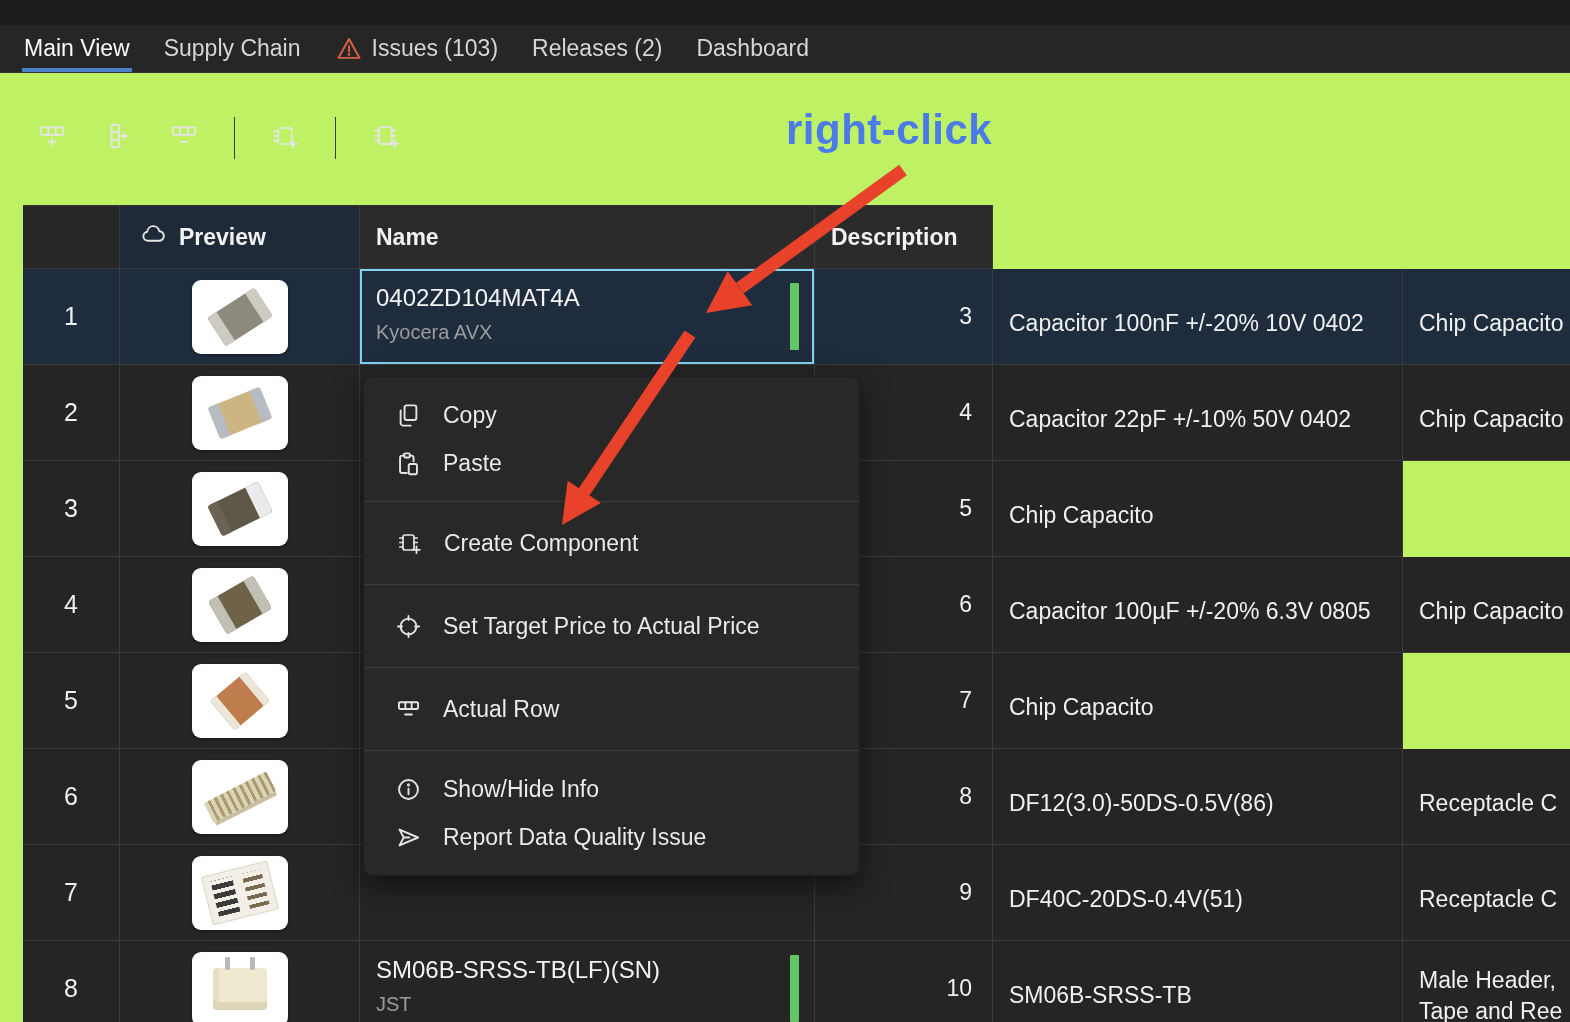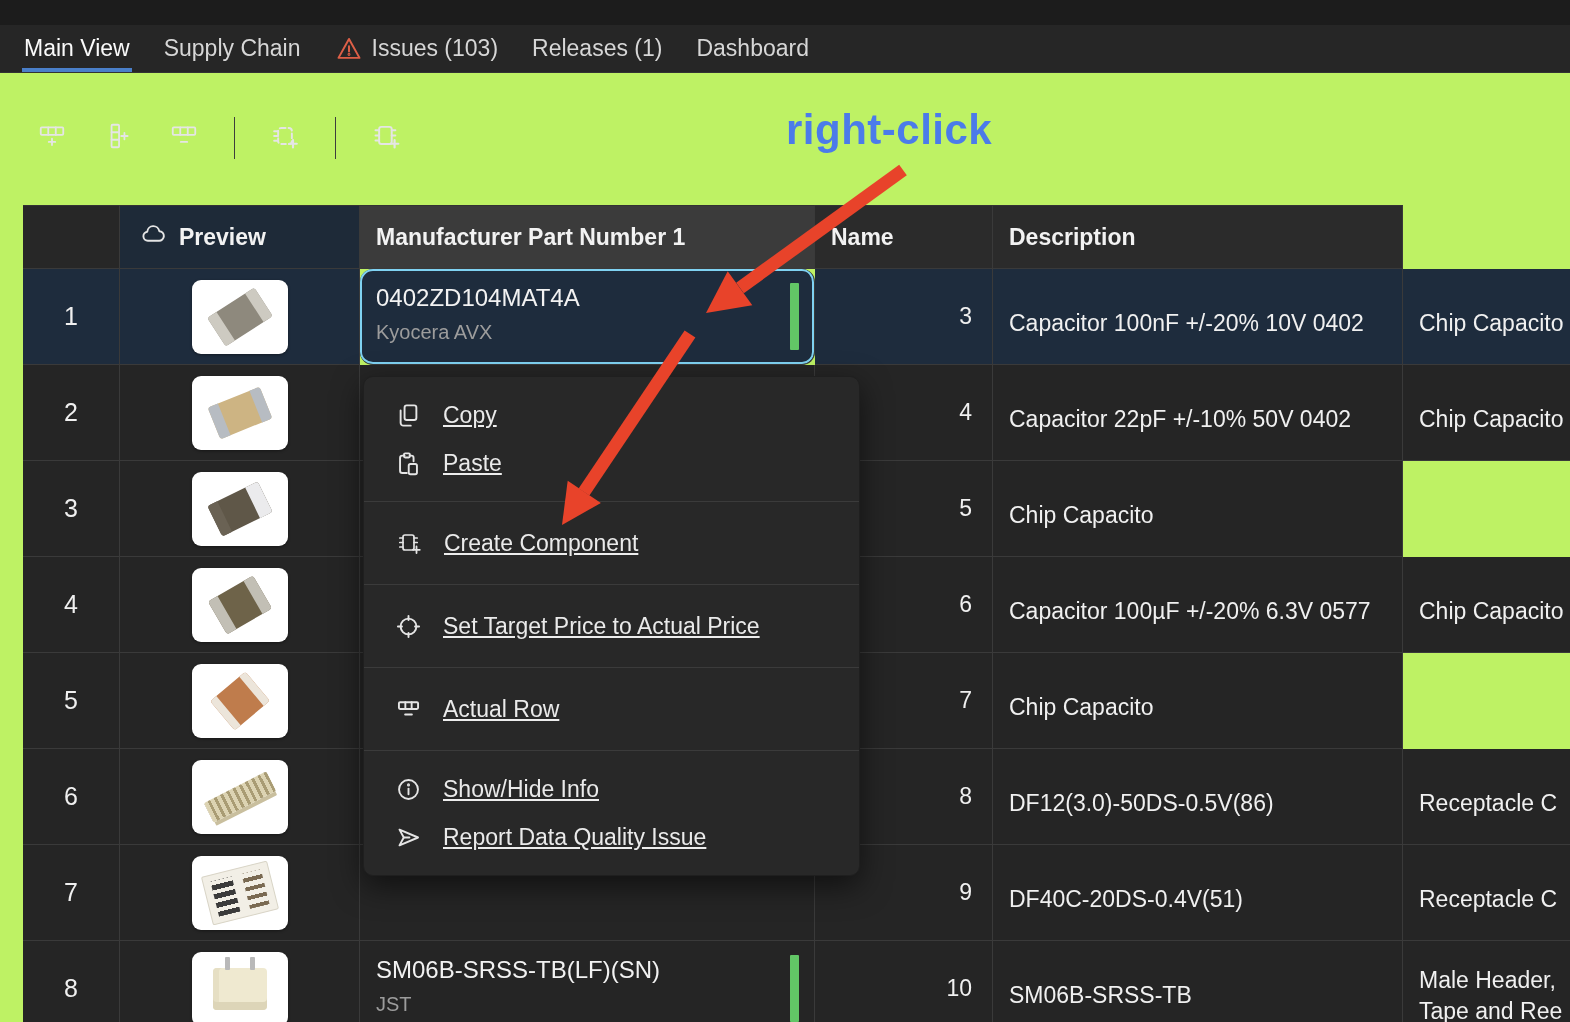--- a/index.html
+++ b/index.html
@@ -45,21 +45,21 @@
   .row.selected .td{background:var(--selected-row-bg,#1e2c3d);}
   .td.num{display:flex;align-items:center;justify-content:center;font-size:25px;color:#f0f0f0;}
   .td.prev{display:flex;align-items:center;justify-content:center;}
   .td.line{display:flex;align-items:center;justify-content:flex-end;
            padding-right:20px;font-size:23px;color:#f0f0f0;}
   .td.name,.td.desc{display:flex;align-items:center;padding:14px 0 0 16px;font-size:23px;
            line-height:31px;color:#f0f0f0;}
   .td.mpn{padding:15px 16px 0 16px;}
   .td.mpn .part{font-size:24px;color:#f2f2f2;}
   .td.mpn .mfr{font-size:20px;color:#9c9c9c;margin-top:9px;}
-  .td.mpn.cell-selected{box-shadow:inset 0 0 0 2px var(--selection-border,#7fd2f2);border-radius:13px;}
+  .td.mpn.cell-selected{box-shadow:inset 0 0 0 2px var(--selection-border,#7fd2f2);}
   .gbar{position:absolute;right:15px;top:14px;bottom:14px;width:9px;border-radius:1px;
         background:var(--green-bar,#62c666);}
 
   
   .thumb{width:96px;height:74px;background:#fff;border-radius:9px;display:flex;
          align-items:center;justify-content:center;box-shadow:0 1px 3px rgba(0,0,0,.4);}
   .comp{width:56px;height:34px;border-radius:3px;position:relative;transform:rotate(-33deg);}
   .comp::before,.comp::after{content:"";position:absolute;top:0;bottom:0;width:11px;}
   .comp::before{left:0;border-radius:3px 0 0 3px;}
   .comp::after{right:0;border-radius:0 3px 3px 0;}
@@ -80,21 +80,21 @@
       background:repeating-linear-gradient(0deg,#7a6a52 0 4px,transparent 4px 9px);}
   .c8{width:54px;height:42px;transform:none;background:#efe9d0;border-radius:4px;
       box-shadow:inset 0 -8px 0 #ddd5b8, inset 6px 0 0 #e6dfc4;}
   .c8::before,.c8::after{content:"";top:-11px;bottom:auto;height:13px;width:5px;background:#b9b9b9;border-radius:1px;}
   .c8::before{left:12px;} .c8::after{right:12px;}
 
   
   .menu{position:absolute;left:363px;top:376px;width:497px;z-index:20;
         background:var(--menu-bg,#282828);border-radius:10px;
         box-shadow:0 10px 30px rgba(0,0,0,.55);border:1px solid #1f1f1f;box-sizing:border-box;}
-  .mgroup{padding:14px 0;text-decoration:underline;}
+  .mgroup{padding:14px 0;}
   .mgroup.single{padding:17px 0;}
   .mgroup + .mgroup{border-top:1px solid #3b3b3b;}
   .mitem{height:48px;display:flex;align-items:center;gap:21px;padding:0 20px 0 31px;
          font-size:23px;color:#eaeaea;cursor:default;}
   .mitem.hover{background:var(--menu-hover,#3a3a3a);}
   .mitem svg{flex:0 0 auto;display:block;}
 
   .ic{stroke:#e5e5e5;stroke-width:1.7;fill:none;stroke-linecap:round;stroke-linejoin:round;}
 </style>
 </head>
@@ -117,21 +117,21 @@
           <g fill="none" stroke="var(--warning,#dd5f47)" stroke-width="1.7" stroke-linejoin="round" stroke-linecap="round">
             <path d="M12 3.4 21 19.6H3Z"></path>
               <path d="M12 9.6v4.6"></path>
               <circle cx="12" cy="16.7" r="0.4" fill="var(--warning,#dd5f47)"></circle>
           </g>
         </svg>
       </span>
       <span>Issues (103)</span>
     </div>
     <div class="tab">
-      <span>Releases (1)</span>
+      <span>Releases (2)</span>
     </div>
     <div class="tab">
       <span>Dashboard</span>
     </div>
   </div>
 
   <div class="toolbar">
     <div class="tbtn">
       <span>
         <svg width="30" height="30" viewBox="0 0 28 28">
@@ -197,23 +197,20 @@
       <div class="th preview-h">
         <span>
           <svg width="27" height="27" viewBox="0 0 24 24">
               <g class="ic">
             <path d="M16.8 17.5H7a4 4 0 0 1-.55-7.96 5.4 5.4 0 0 1 10.7-.5 3.75 3.75 0 0 1-.35 8.46Z"></path>
               </g>
             </svg>
         </span>
         <span>Preview</span>
       </div>
-      <div class="th mpn-h">
-        <span>Manufacturer Part Number 1</span>
-      </div>
       <div class="th">
         <span>Name</span>
       </div>
       <div class="th">
         <span>Description</span>
       </div>
     </div>
 
     <div class="tr row selected">
       <div class="td num">1</div>
@@ -259,21 +256,21 @@
 
     <div class="tr row">
       <div class="td num">4</div>
       <div class="td prev">
         <div class="thumb">
             <div class="comp c4"></div>
           </div>
       </div>
       <div class="td mpn"></div>
       <div class="td line">6</div>
-      <div class="td name">Capacitor 100µF +/-20% 6.3V 0577</div>
+      <div class="td name">Capacitor 100µF +/-20% 6.3V 0805</div>
       <div class="td desc">Chip Capacito</div>
     </div>
 
     <div class="tr row">
       <div class="td num">5</div>
       <div class="td prev">
         <div class="thumb">
             <div class="comp c5"></div>
           </div>
       </div>

